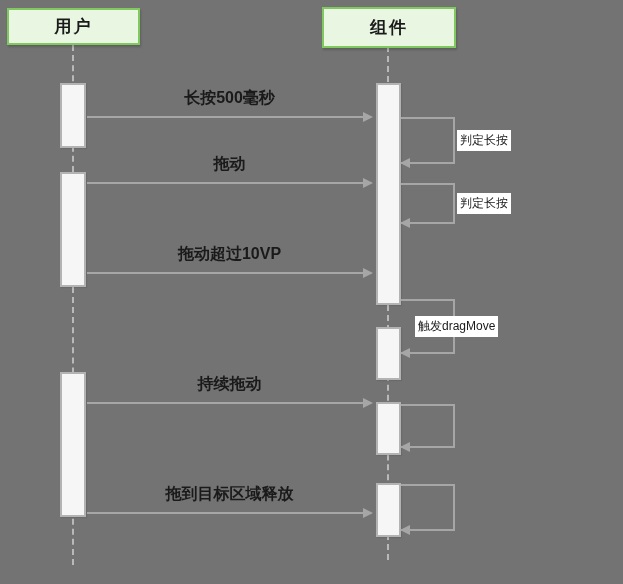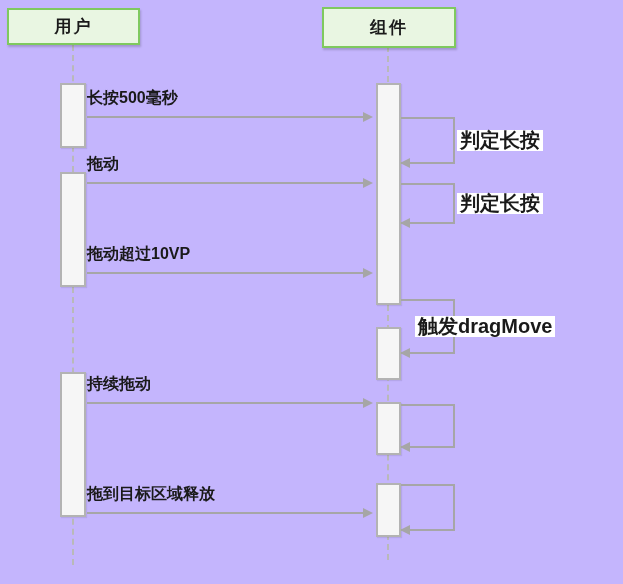--- a/index.html
+++ b/index.html
@@ -5,44 +5,44 @@
   :root{
     --actor-fill:#E9F6E2;
     --actor-border:#7FC95F;
     --bar-fill:#F6F6F6;
     --bar-border:#B3B3B3;
     --line:#A6A6A6;
     --text:#1A1A1A;
   }
   html,body{margin:0;padding:0;background:#fff;}
   body{font-family:"Liberation Sans","DejaVu Sans",sans-serif;color:var(--text);}
-  .canvas{position:relative;width:623px;height:584px;background:#c4b5fd;overflow:hidden;}
+  .canvas{position:relative;width:623px;height:584px;background:#737373;overflow:hidden;}
 
   .lifeline{position:absolute;width:0;border-left:2px dashed #b9b9b9;z-index:1;}
 
   .actor{position:absolute;z-index:4;background:var(--actor-fill);border:2px solid var(--actor-border);
          box-shadow:1px 2px 2px rgba(0,0,0,0.18);display:flex;align-items:center;justify-content:center;
          font-size:17px;font-weight:bold;letter-spacing:2px;box-sizing:border-box;}
 
   .bar{position:absolute;z-index:2;background:var(--bar-fill);border:2px solid var(--bar-border);
        box-sizing:border-box;box-shadow:1px 1px 1px rgba(0,0,0,0.08);}
 
   .msg{position:absolute;left:87px;width:285px;height:0;z-index:3;}
   .msg-line{position:absolute;top:0;left:0;right:5px;height:2px;background:var(--line);}
   .arrowhead-right{position:absolute;right:-1px;top:-4px;width:0;height:0;
                    border-left:10px solid var(--line);border-top:5px solid transparent;border-bottom:5px solid transparent;}
-  .msg-label{position:absolute;bottom:7px;left:0;right:0;text-align:left;
+  .msg-label{position:absolute;bottom:7px;left:0;right:0;text-align:center;
              font-size:16px;font-weight:bold;white-space:nowrap;}
 
   .loop{position:absolute;left:401px;width:54px;z-index:3;box-sizing:border-box;
         border:2px solid var(--line);border-left:none;}
   .arrowhead-left{position:absolute;left:-1px;bottom:-6px;width:0;height:0;
                   border-right:10px solid var(--line);border-top:5px solid transparent;border-bottom:5px solid transparent;}
   .loop-label{position:absolute;z-index:5;background:#fff;padding:0 3px;
-              font-size:20px;font-weight:bold;line-height:21px;white-space:nowrap;}
+              font-size:12px;font-weight:normal;line-height:21px;white-space:nowrap;}
 </style>
 </head>
 <body>
 
 <div class="canvas">
 
   <div class="lifeline" style="left:72px;top:45px;height:520px"></div>
   <div class="lifeline" style="left:387px;top:46px;height:514px"></div>
 
   <div class="actor" style="left:7px;top:8px;width:133px;height:37px">

